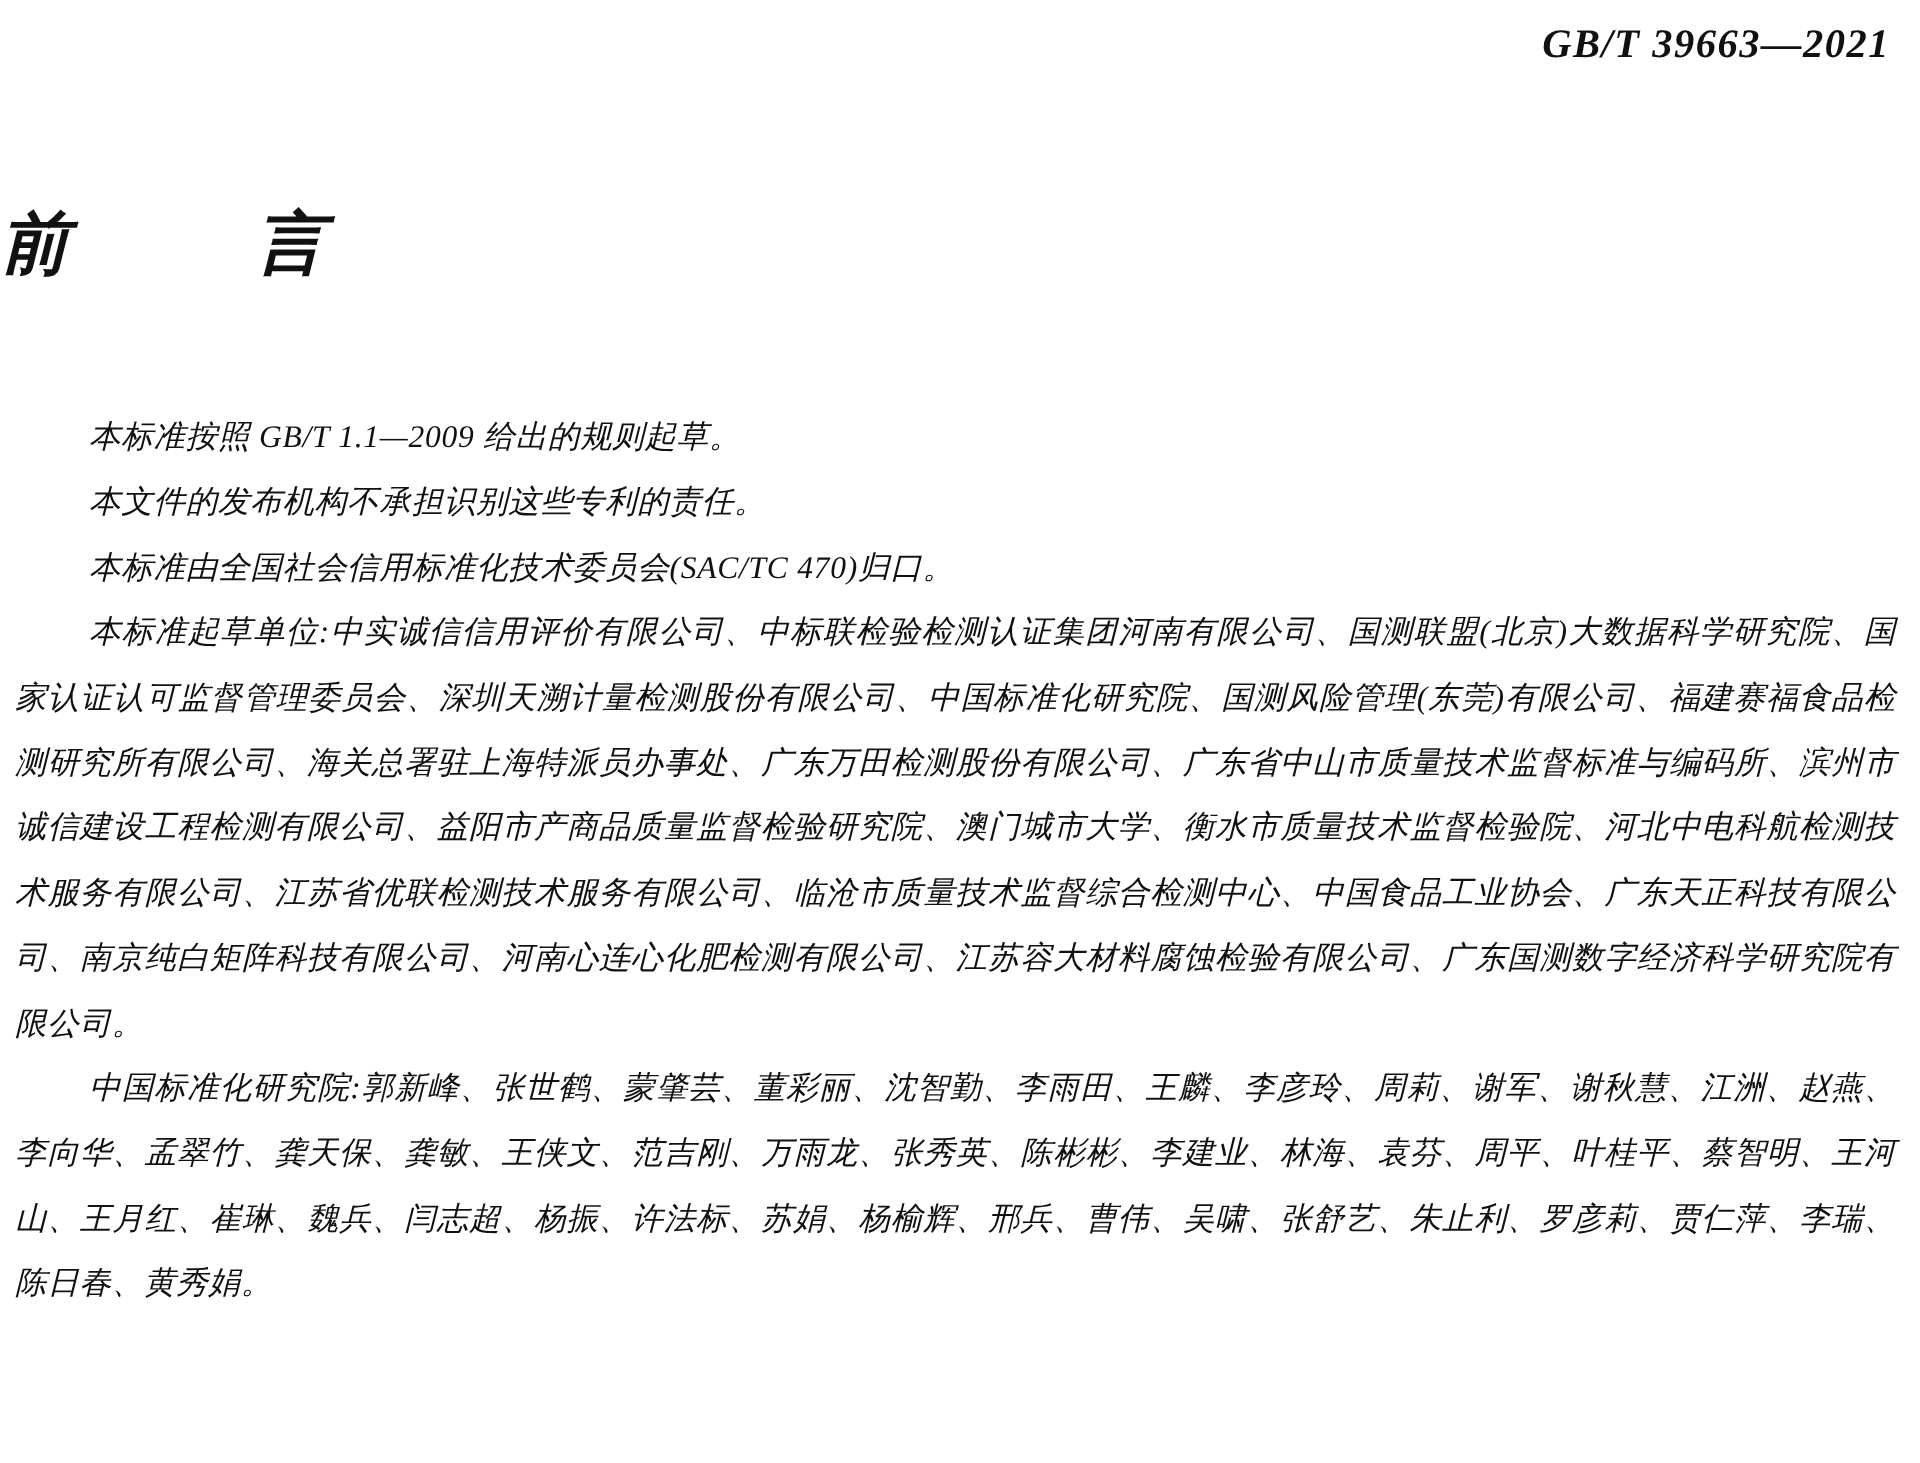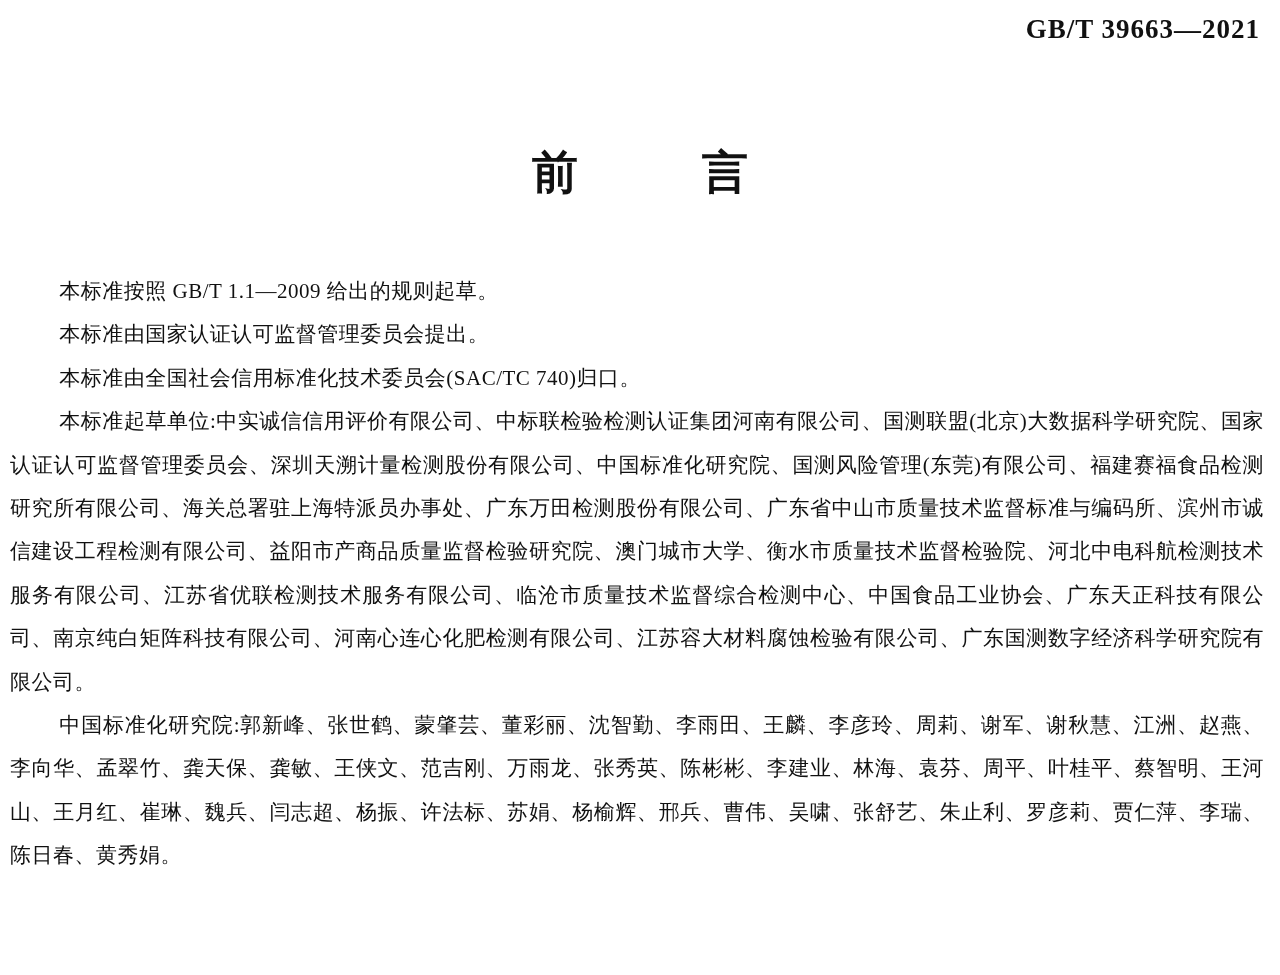--- a/index.html
+++ b/index.html
@@ -8,36 +8,37 @@
     background: #ffffff;
     color: #111111;
   }
   .page {
     position: relative;
     width: 1280px;
     height: 975px;
     background: #ffffff;
     overflow: hidden;
     font-family: "Liberation Serif", "DejaVu Serif", serif;
+    font-style: italic;
   }
   .doc-number {
     position: absolute;
     top: 14px;
     right: 20px;
     font-size: 27px;
     font-weight: bold;
     letter-spacing: 1px;
     font-family: "Liberation Serif", "DejaVu Serif", serif;
   }
   .title-wrap {
     position: absolute;
-    top: 142px;
+    top: 132px;
     left: 0;
     width: 100%;
-    text-align: center;
+    text-align: left;
   }
   .title {
     display: inline-block;
     font-family: "DejaVu Sans", "Liberation Sans", sans-serif;
     font-size: 46px;
     font-weight: bold;
     letter-spacing: 2.7em;
     margin-right: -2.7em;
     white-space: nowrap;
   }
@@ -62,19 +63,19 @@
 <div class="page">
 
   <div class="doc-number">GB/T 39663—2021</div>
 
   <div class="title-wrap">
     <span class="title">前言</span>
   </div>
 
   <div class="content">
     <p>本标准按照 GB/T 1.1—2009 给出的规则起草。</p>
-    <p>本标准由国家认证认可监督管理委员会提出。</p>
-    <p>本标准由全国社会信用标准化技术委员会(SAC/TC 740)归口。</p>
+    <p>本文件的发布机构不承担识别这些专利的责任。</p>
+    <p>本标准由全国社会信用标准化技术委员会(SAC/TC 470)归口。</p>
     <p>本标准起草单位:中实诚信信用评价有限公司、中标联检验检测认证集团河南有限公司、国测联盟(北京)大数据科学研究院、国家认证认可监督管理委员会、深圳天溯计量检测股份有限公司、中国标准化研究院、国测风险管理(东莞)有限公司、福建赛福食品检测研究所有限公司、海关总署驻上海特派员办事处、广东万田检测股份有限公司、广东省中山市质量技术监督标准与编码所、滨州市诚信建设工程检测有限公司、益阳市产商品质量监督检验研究院、澳门城市大学、衡水市质量技术监督检验院、河北中电科航检测技术服务有限公司、江苏省优联检测技术服务有限公司、临沧市质量技术监督综合检测中心、中国食品工业协会、广东天正科技有限公司、南京纯白矩阵科技有限公司、河南心连心化肥检测有限公司、江苏容大材料腐蚀检验有限公司、广东国测数字经济科学研究院有限公司。</p>
     <p>中国标准化研究院:郭新峰、张世鹤、蒙肇芸、董彩丽、沈智勤、李雨田、王麟、李彦玲、周莉、谢军、谢秋慧、江洲、赵燕、李向华、孟翠竹、龚天保、龚敏、王侠文、范吉刚、万雨龙、张秀英、陈彬彬、李建业、林海、袁芬、周平、叶桂平、蔡智明、王河山、王月红、崔琳、魏兵、闫志超、杨振、许法标、苏娟、杨榆辉、邢兵、曹伟、吴啸、张舒艺、朱止利、罗彦莉、贾仁萍、李瑞、陈日春、黄秀娟。</p>
   </div>
 
 </div>
 
 </body></html>

